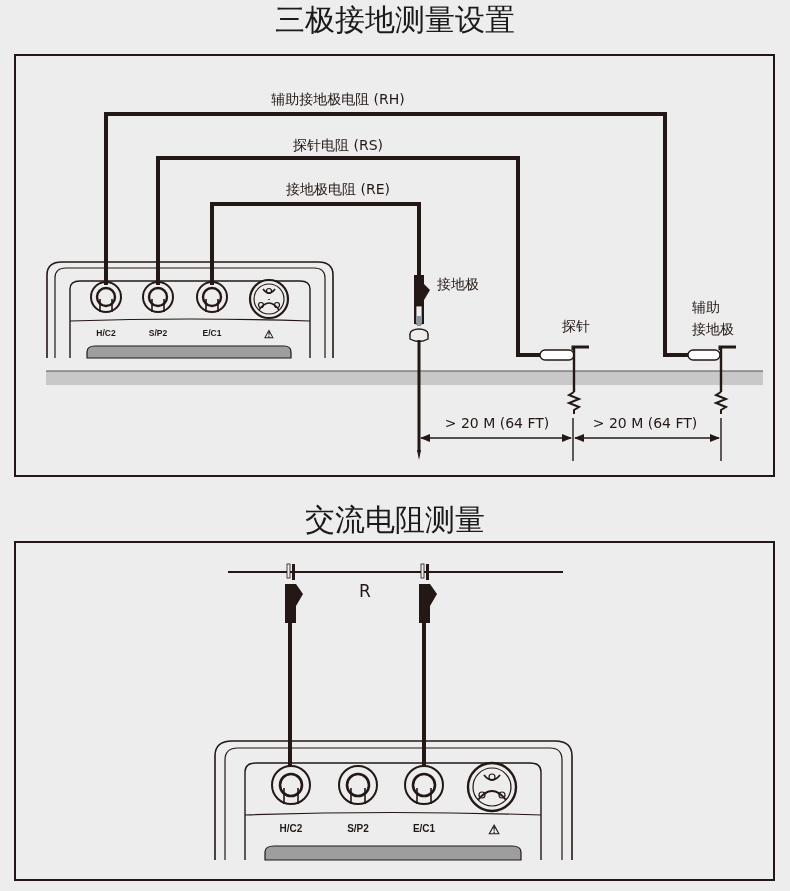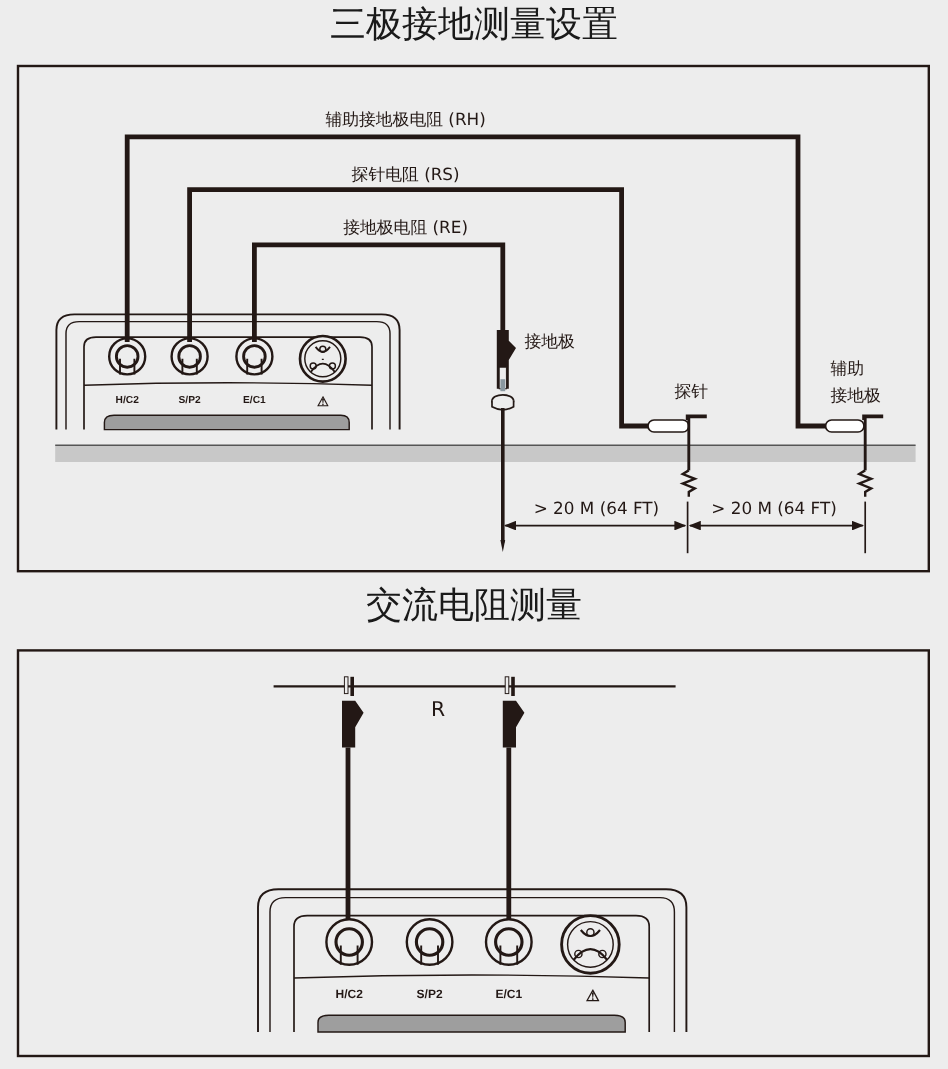--- a/index.html
+++ b/index.html
@@ -1,20 +1,20 @@
 <!DOCTYPE html>
 <html><head>
 <meta charset="utf-8">
 <style>
   html, body { margin:0; padding:0; }
   body { width:790px; height:891px; background:#ededed; position:relative; overflow:hidden;
          font-family:"DejaVu Sans", "Liberation Sans", sans-serif; color:#231815; }
   .title { position:absolute; left:0; width:790px; text-align:center; font-size:30px; color:#1a1a1a; font-weight:normal;font-family:Liberation Serif, serif; }
   #t1 { top:0px; }
-  #t2 { top:484px; }
+  #t2 { top:500px; }
   svg { position:absolute; left:0; top:0; }
   .lbl { font-family:"DejaVu Sans", sans-serif; fill:#231815; }
   .port { font-family:"Liberation Sans", sans-serif; font-weight:bold; fill:#231815; }
 </style>
 </head>
 <body>
 
 <div class="title" id="t1">三极接地测量设置</div>
 <div class="title" id="t2">交流电阻测量</div>
 

